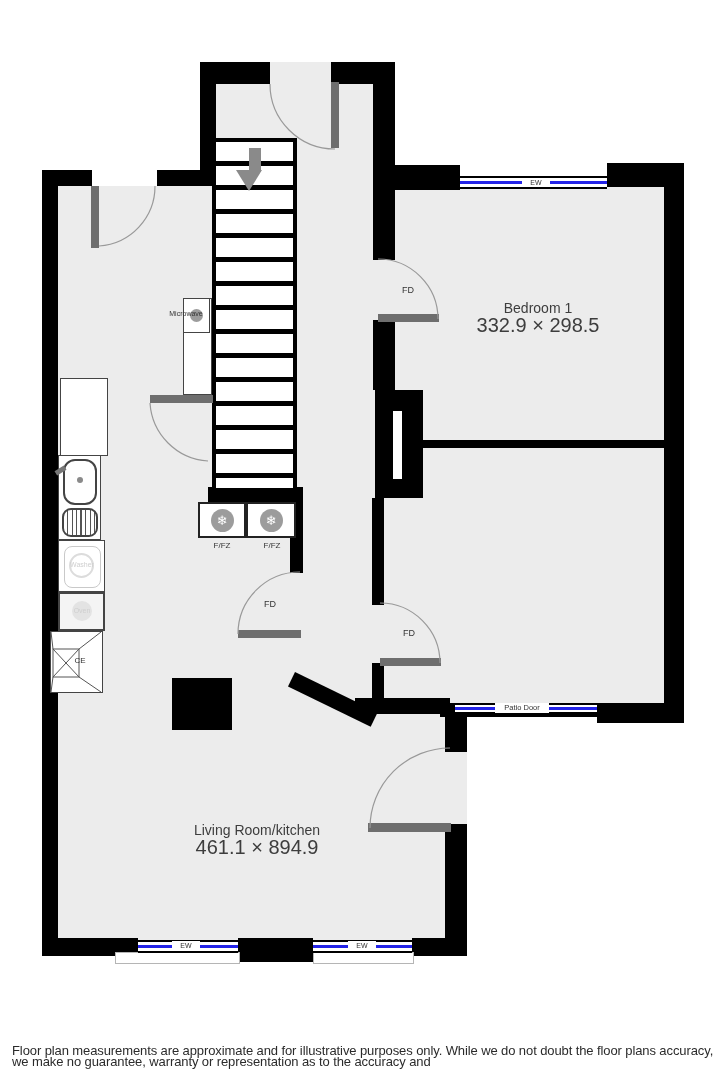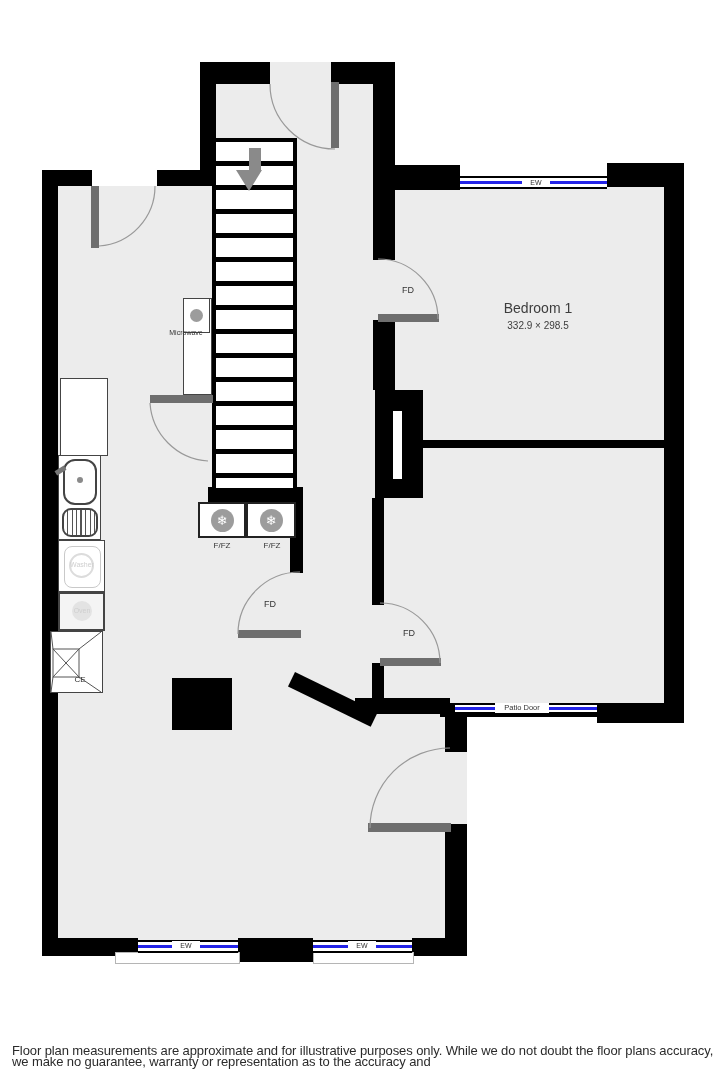--- a/index.html
+++ b/index.html
@@ -6,21 +6,21 @@
   #plan{position:relative;width:720px;height:1080px;background:#ffffff;overflow:hidden;
         font-family:"Liberation Sans",sans-serif;}
   .floor{position:absolute;background:#ececec;}
   .wall{position:absolute;background:#000;}
   .leaf{position:absolute;background:#6e6e6e;}
   .win{position:absolute;background:#fff;border-top:2px solid #000;border-bottom:2px solid #000;}
   .win .blue{position:absolute;left:0;right:0;top:50%;margin-top:-2px;height:3px;background:#2323e8;}
   .sill{position:absolute;background:#fff;border:1px solid #b5b5b5;}
   .roomlabel{position:absolute;text-align:center;color:#3d3d3d;}
   .roomlabel .nm{font-size:14px;line-height:18px;}
-  .roomlabel .dm{font-size:10px;line-height:17px;}
+  .roomlabel .dm{font-size:20px;line-height:17px;}
   .tag{position:absolute;text-align:center;font-size:9px;color:#333;}
   .wintag{position:absolute;text-align:center;font-size:7px;line-height:9px;color:#333;background:#fff;z-index:6;}
   .fixture{position:absolute;background:#fff;border:2px solid #333;box-sizing:border-box;}
   .thin{border-width:1.5px;border-color:#444;}
   .appl-label{position:absolute;text-align:center;color:#cfcfcf;font-size:7px;}
   #stairs{position:absolute;left:212px;top:138px;width:85px;height:354px;box-sizing:border-box;
           border:4px solid #000;
           background:repeating-linear-gradient(to bottom,#fff 0 19px,#000 19px 24px);}
   #arrow-shaft{position:absolute;left:249px;top:148px;width:12px;height:24px;background:#8a8a8a;}
   #arrow-head{position:absolute;left:236px;top:170px;width:0;height:0;
@@ -39,21 +39,21 @@
   #drainer{position:absolute;left:62px;top:508px;width:36px;height:29px;border:2px solid #444;border-radius:9px;
            box-sizing:border-box;background:repeating-linear-gradient(to right,#fff 0 3px,#555 3px 4.5px);}
   #washer-inner{position:absolute;left:64px;top:546px;width:35px;height:40px;border:1px solid #c9c9c9;
                 border-radius:8px;background:#fff;}
   #washer-drum{position:absolute;left:69px;top:553px;width:25px;height:25px;border-radius:50%;
                border:2px solid #dcdcdc;box-sizing:border-box;}
   #oven-box{position:absolute;left:58px;top:592px;width:47px;height:39px;border:2px solid #444;
             box-sizing:border-box;background:#f4f4f4;}
   #oven-drum{position:absolute;left:72px;top:601px;width:20px;height:20px;border-radius:50%;background:#e3e3e3;}
   #arcs{position:absolute;left:0;top:0;z-index:5;pointer-events:none;}
-  .overlabel{z-index:6;margin-top:19px;}
+  .overlabel{z-index:6;}
   #disclaimer{position:absolute;left:12px;top:1046px;width:702px;color:#2b2b2b;
               font-size:13px;line-height:10.5px;letter-spacing:-0.1px;}
   #disclaimer .l3{padding-left:5px;}
 </style>
 </head>
 <body>
 
 <div id="plan">
 
   <div class="floor" style="left:216px;top:62px;width:157px;height:131px;"></div>
@@ -159,20 +159,24 @@
   <div class="ffz" style="left:246px;top:502px;width:50px;height:36px;">
     <div class="snow">❄</div>
   </div>
   <div class="mini" style="left:204px;top:541px;width:36px;">F/FZ</div>
   <div class="mini" style="left:254px;top:541px;width:36px;">F/FZ</div>
 
   <div class="roomlabel" style="left:458px;top:299px;width:160px;">
     <div class="nm">Bedroom 1</div>
     <div class="dm">332.9 × 298.5</div>
   </div>
+  <div class="roomlabel" style="left:177px;top:821px;width:160px;">
+    <div class="nm">Living Room/kitchen</div>
+    <div class="dm">461.1 × 894.9</div>
+  </div>
 
   <div class="tag" style="left:394px;top:285px;width:28px;">FD</div>
   <div class="tag" style="left:256px;top:599px;width:28px;">FD</div>
   <div class="tag" style="left:395px;top:628px;width:28px;">FD</div>
   <div class="wintag" style="left:522px;top:178px;width:28px;">EW</div>
   <div class="wintag" style="left:495px;top:703px;width:54px;font-size:7.5px;line-height:10px;">Patio Door</div>
   <div class="wintag" style="left:172px;top:941px;width:28px;">EW</div>
   <div class="wintag" style="left:348px;top:941px;width:28px;">EW</div>
 
   <div id="disclaimer">

